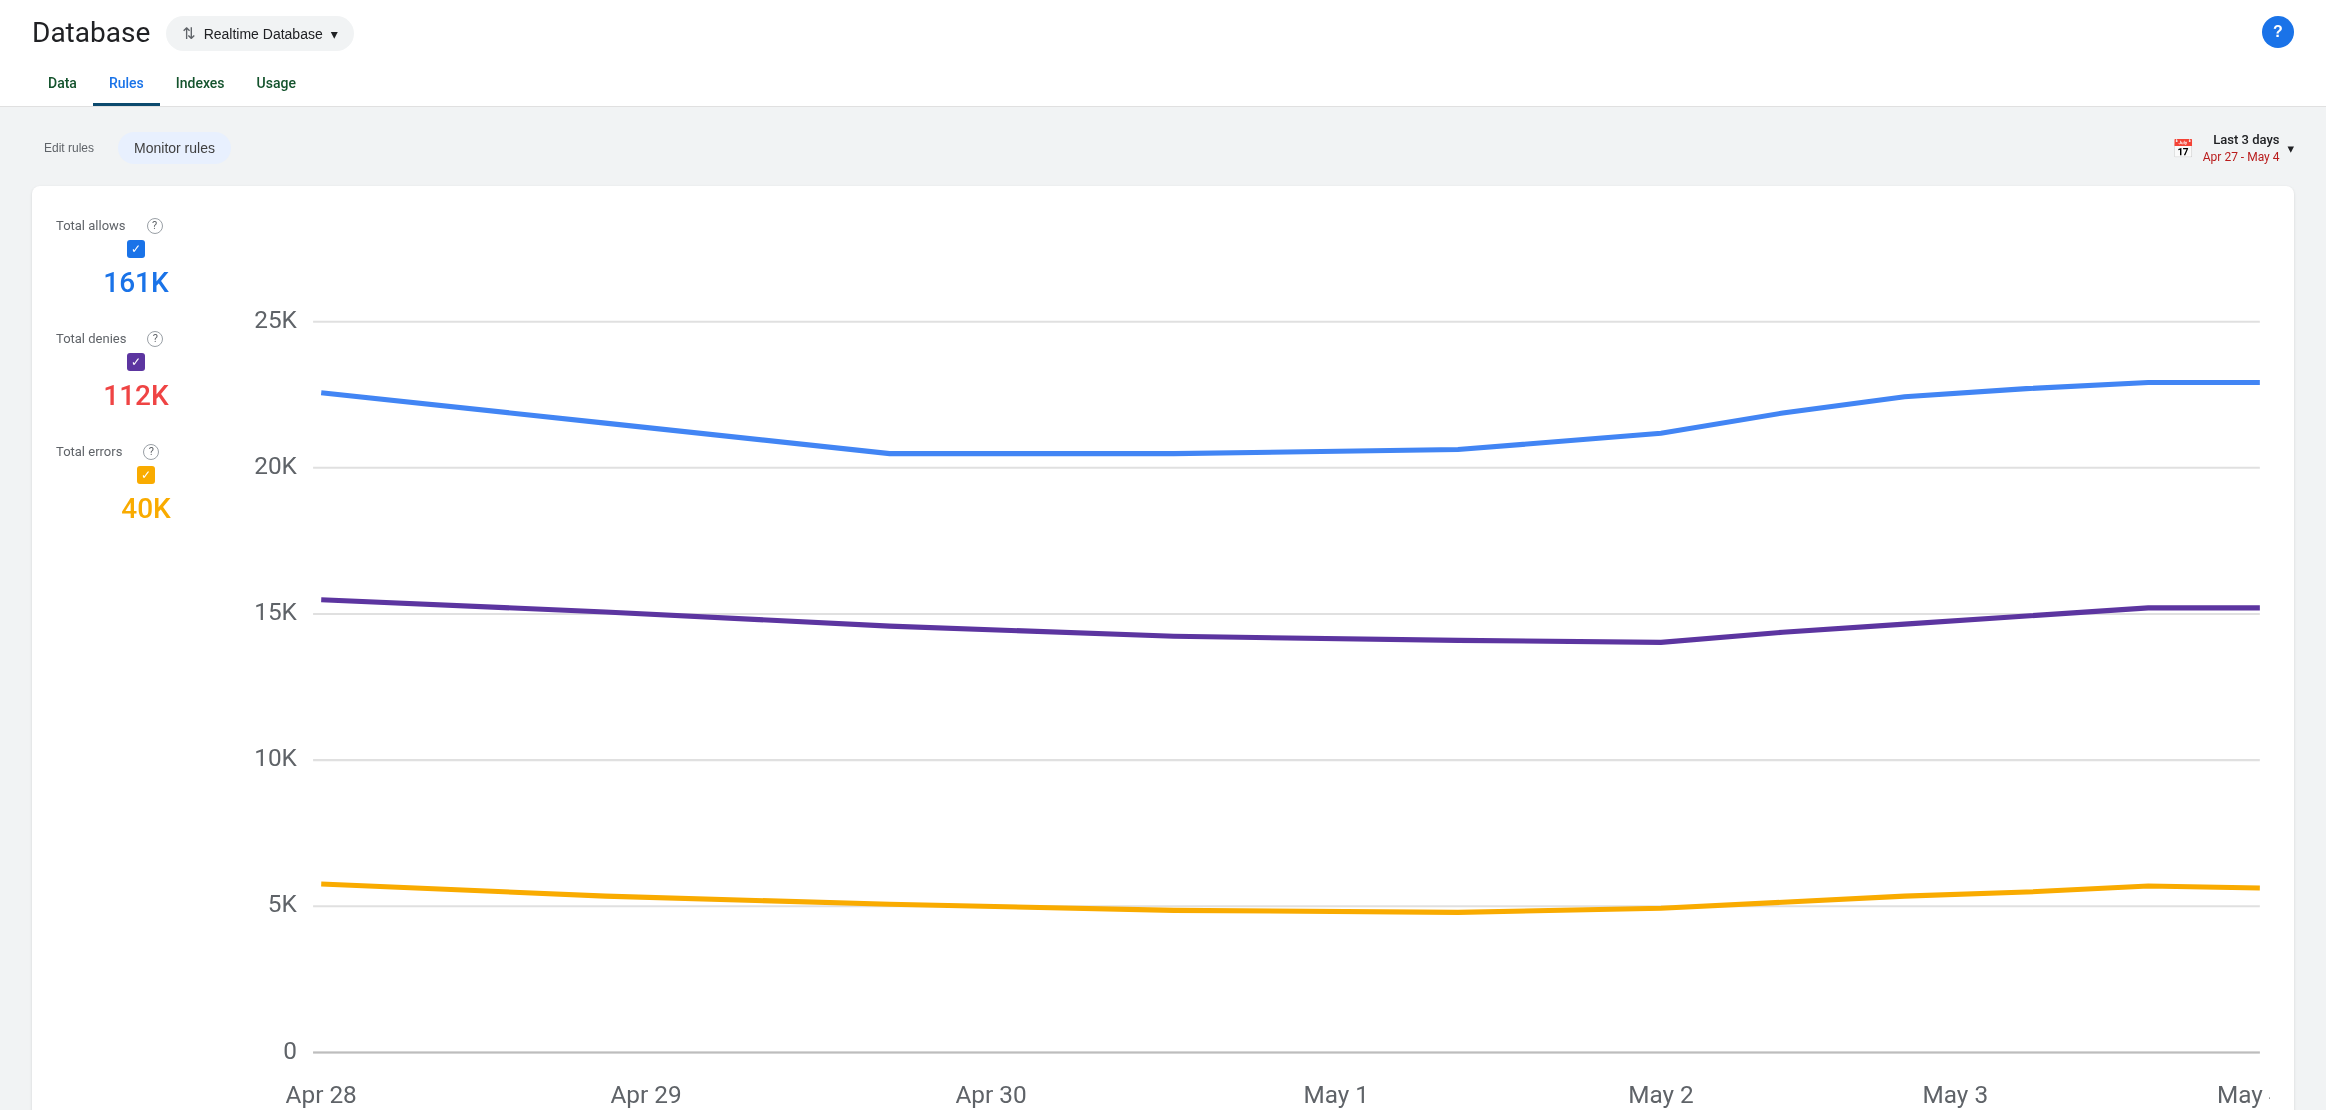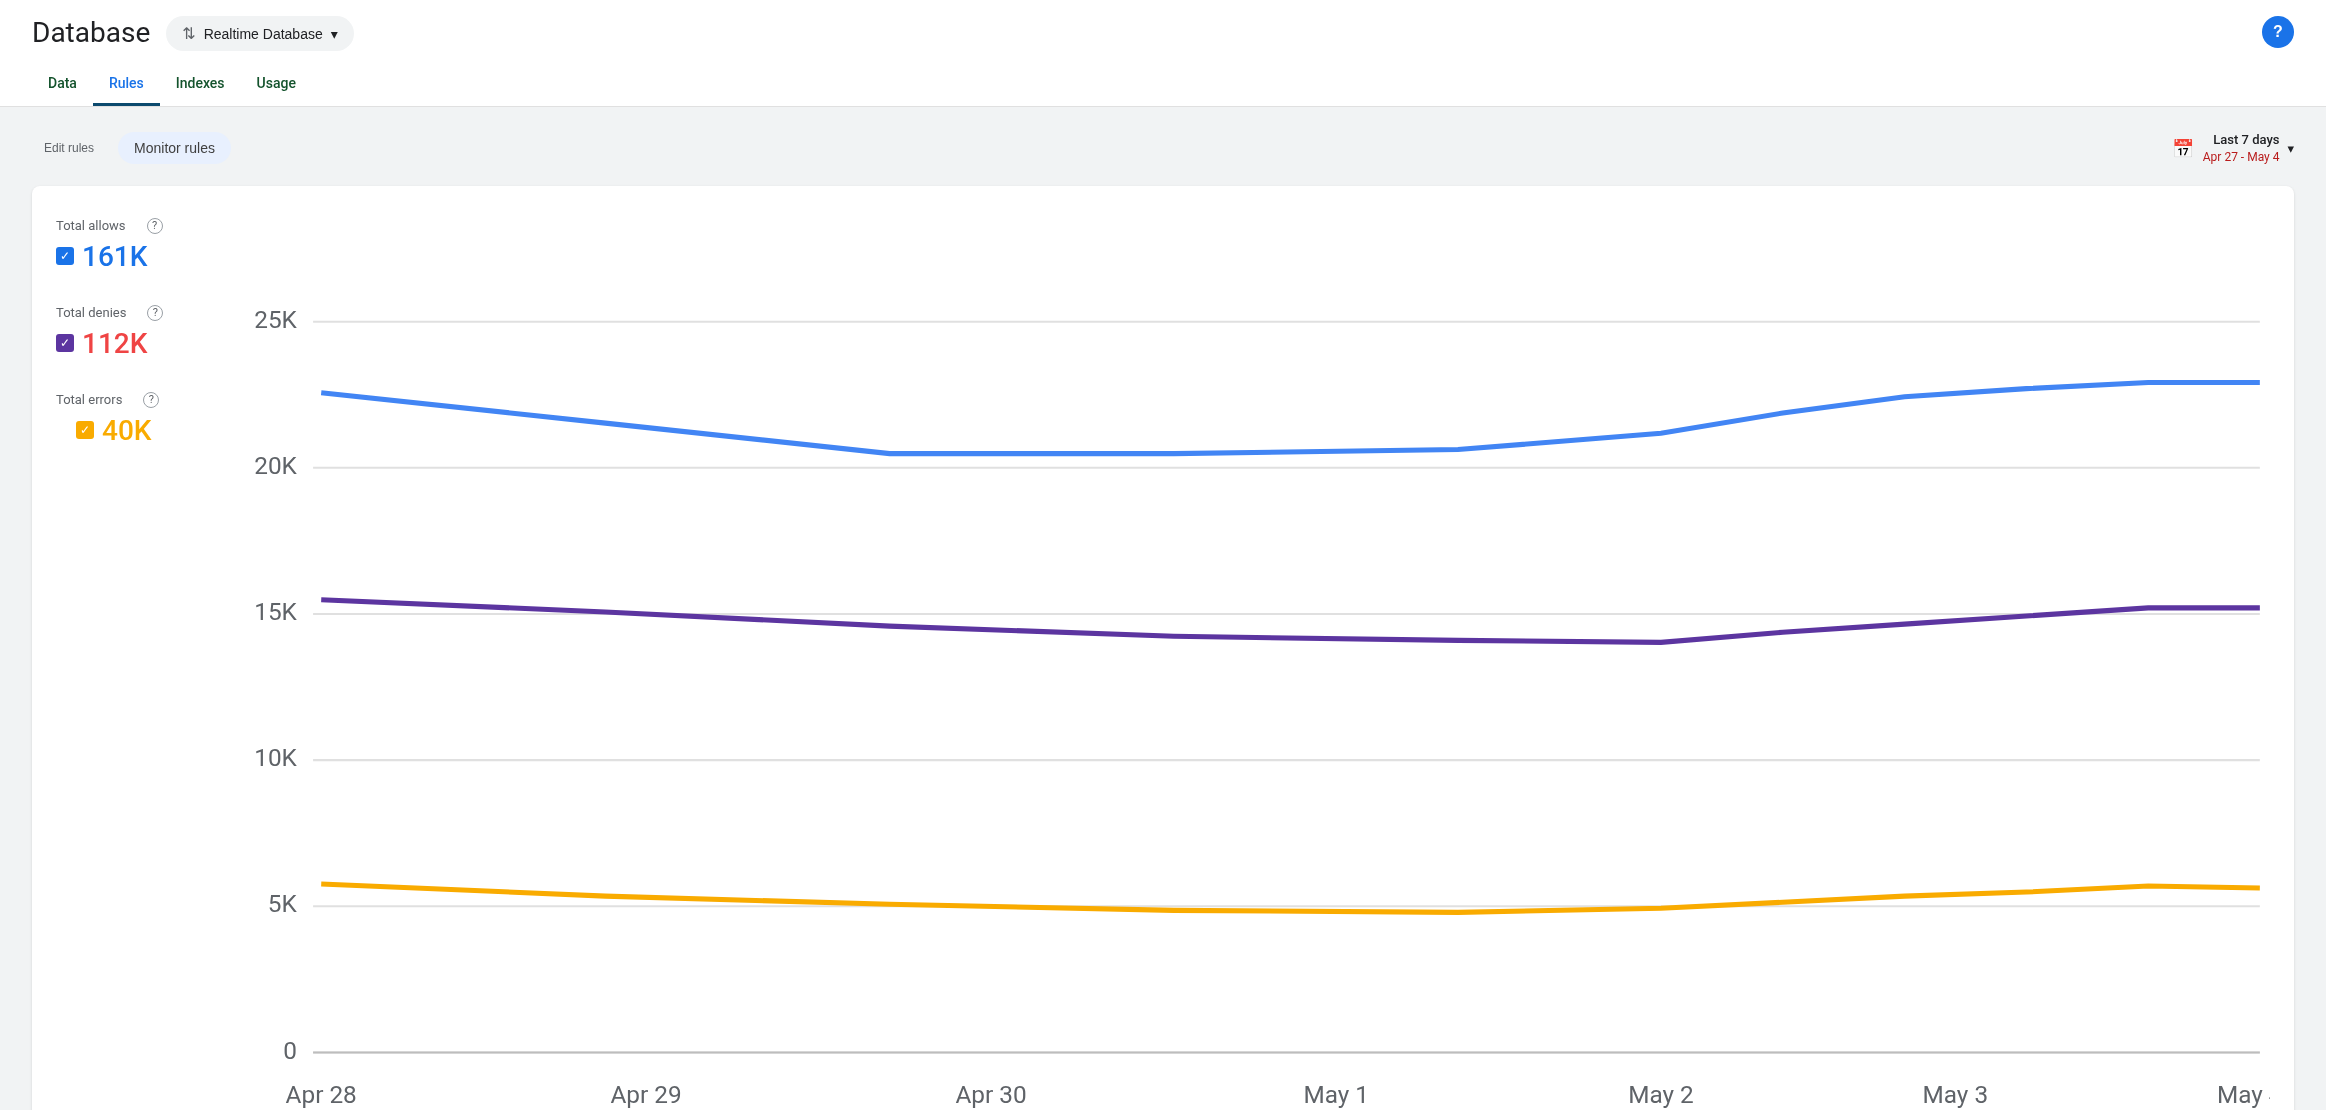--- a/index.html
+++ b/index.html
@@ -167,20 +167,21 @@
       font-size: 11px;
       color: #5f6368;
       cursor: pointer;
     }
     .legend-value {
       display: flex;
       align-items: center;
       gap: 8px;
       font-size: 28px;
       font-weight: 500;
+      flex-direction: column;
     }
     .legend-value.blue { color: #1a73e8; }
     .legend-value.purple { color: #ef4444; }
     .legend-value.yellow { color: #f9ab00; padding-left: 20px; }
     .checkbox {
       width: 18px;
       height: 18px;
       border-radius: 3px;
       display: flex;
       align-items: center;
@@ -226,21 +227,21 @@
 
 <div class="main-content">
   <div class="toolbar">
     <div class="toolbar-left">
       <button class="edit-rules-btn">Edit rules</button>
       <button class="monitor-rules-btn">Monitor rules</button>
     </div>
     <div class="date-range">
       <span class="date-range-icon">📅</span>
       <div class="date-range-text">
-        <div class="line1">Last 7 days</div>
+        <div class="line1">Last 3 days</div>
         <div class="line2">Apr 27 - May 4</div>
       </div>
       <span>▾</span>
     </div>
   </div>
 
   <div class="chart-card">
     <div class="chart-layout">
       <div class="legend">
 

